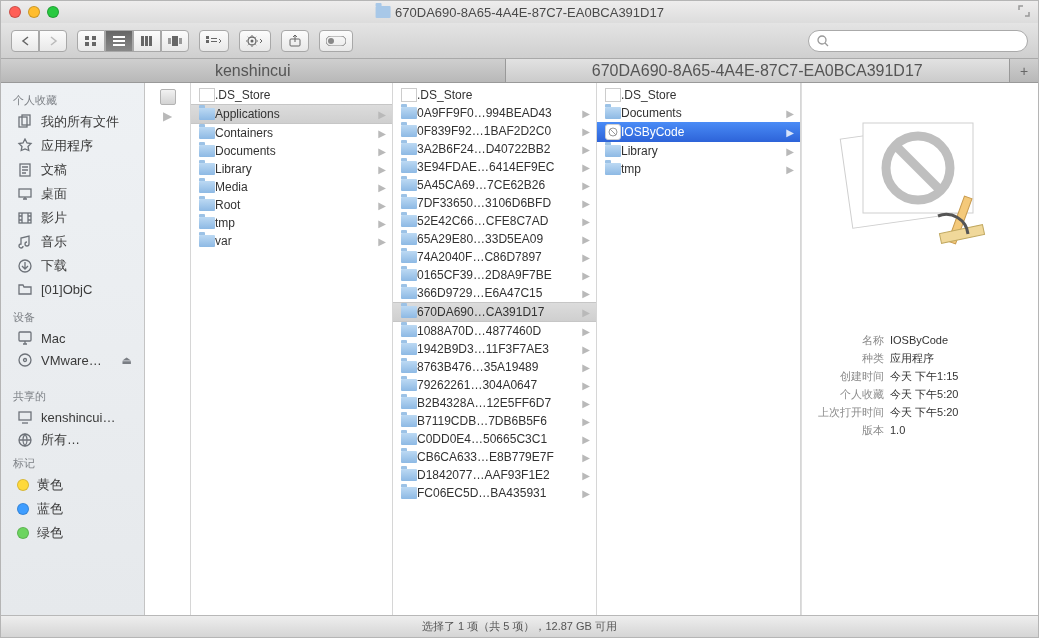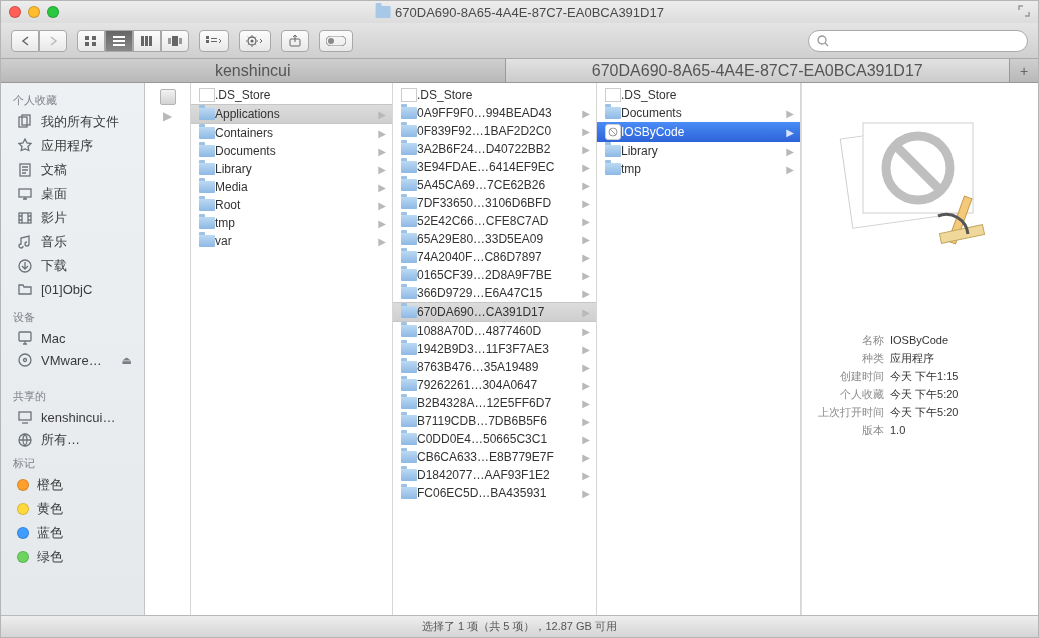--- a/index.html
+++ b/index.html
@@ -300,24 +300,20 @@
               <svg width="16" height="16" viewBox="0 0 16 16" fill="none" stroke="#6d7279" stroke-width="1.3">
                 <circle cx="8" cy="8" r="6"></circle>
                 <path d="M2 8h12M8 2a10 10 0 0 1 0 12M8 2a10 10 0 0 0 0 12"></path>
               </svg>
             </span>
             <span>所有…</span>
           </div>
         </div>
       <div class="sb-hdr" style="">标记</div>
       <div id="sb-tags">
-          <div class="sb-item">
-            <span class="tag-dot" style="background:#ff9f2e"></span>
-            <span>橙色</span>
-          </div>
           <div class="sb-item">
             <span class="tag-dot" style="background:#ffd93b"></span>
             <span>黄色</span>
           </div>
           <div class="sb-item">
             <span class="tag-dot" style="background:#3e9dff"></span>
             <span>蓝色</span>
           </div>
           <div class="sb-item">
             <span class="tag-dot" style="background:#6cd45f"></span>

